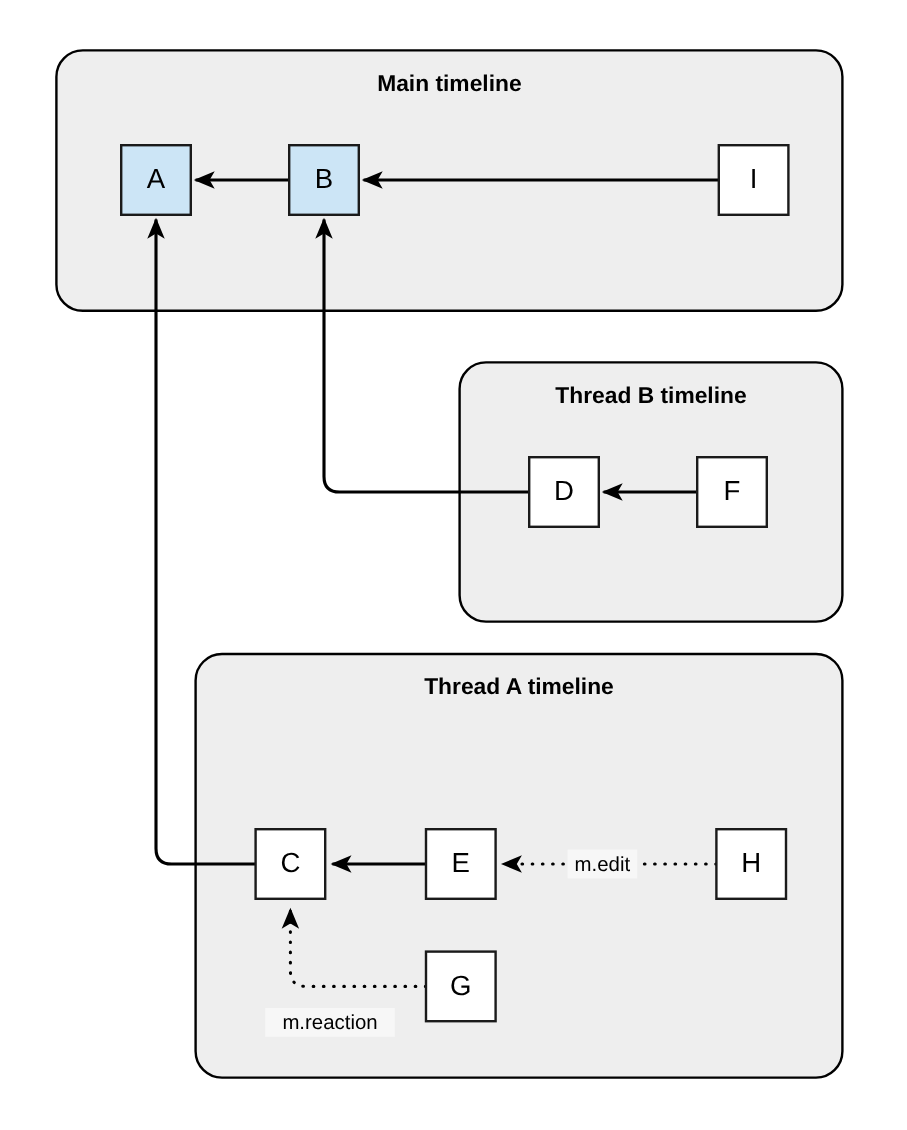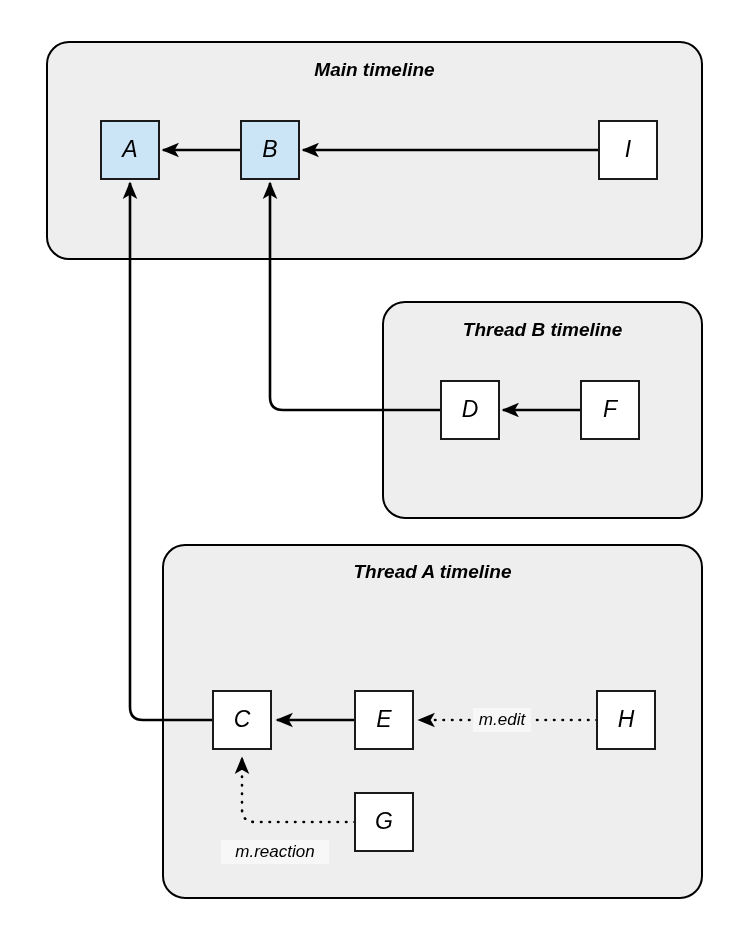--- a/index.html
+++ b/index.html
@@ -10,21 +10,20 @@
   body {
     width: 756px;
     height: 942px;
     font-family: "Liberation Sans", sans-serif;
     overflow: hidden;
   }
   #diagram-root {
     position: relative;
     width: 660px;
     height: 942px;
-    font-style: italic;
   }
   svg.diagram {
     display: block;
     width: 756px;
     height: 942px;
   }
   .group-box {
     fill: #eeeeee;
     stroke: #000000;
     stroke-width: 2;

